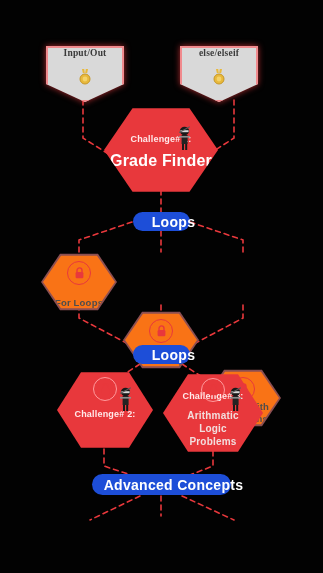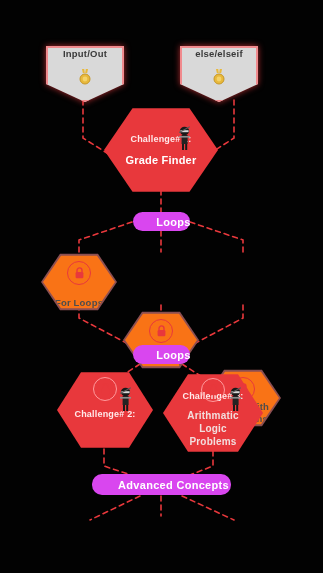--- a/index.html
+++ b/index.html
@@ -24,21 +24,21 @@
   .shield .sh-body{
     position:absolute;inset:0;
     background:#d9d9d9;
     border:2px solid #f08a8d;
     box-sizing:border-box;
     clip-path:polygon(0 0,100% 0,100% 68%,50% 100%,0 68%);
   }
   .shield .sh-label{
     position:absolute;top:2px;left:0;right:0;
     text-align:center;color:#3a3a3a;font-size:9.5px;font-weight:700;
-    letter-spacing:.2px;white-space:nowrap;overflow:hidden;
+    letter-spacing:.2px;white-space:nowrap;overflow:hidden;font-family:Liberation Serif, serif;
   }
   .shield .medal{
     position:absolute;left:50%;top:22px;transform:translateX(-50%);
     width:14px;height:18px;
   }
 
   
   .hex{
     position:relative;
     clip-path:polygon(25% 1.5%,75% 1.5%,100% 50%,75% 98.5%,25% 98.5%,0 50%);
@@ -57,38 +57,38 @@
   }
   .hex-inner-gray{
     position:absolute;left:2px;top:2px;right:2px;bottom:2px;
     clip-path:polygon(25% 1.5%,75% 1.5%,100% 50%,75% 98.5%,25% 98.5%,0 50%);
     background:#f97316;
     display:flex;flex-direction:column;align-items:center;justify-content:flex-end;
     text-align:center;
   }
 
   .ch-title{color:#ffe9ea;font-size:9px;font-weight:700;letter-spacing:.2px;line-height:12px;}
-  .ch-name{color:#ffffff;font-size:11px;font-weight:700;letter-spacing:.2px;line-height:13px;margin-top:9px;}
+  .ch-name{color:#ffffff;font-size:16px;font-weight:700;letter-spacing:.2px;line-height:13px;margin-top:9px;}
   .ch-name.two{font-size:10px;font-weight:600;margin-top:7px;color:#f2dddd;}
   .lock-title{color:#4d4d4d;font-size:9.5px;font-weight:600;line-height:12px;letter-spacing:.2px;}
 
   
   .lockbadge{position:absolute;left:50%;transform:translateX(-50%);top:8px;
     width:22px;height:22px;border-radius:50%;
     border:1.5px solid #e8383c;display:flex;align-items:center;justify-content:center;
     background:transparent;}
   .lockbadge.on-red{border-color:#ff9a9c;}
 
   
   .sprite{position:absolute;width:17px;height:26px;}
 
   
   .pill{
-    background:#d946ef;color:#fff;border-radius:11px;
-    font-size:11px;font-weight:700;letter-spacing:.3px;
+    background:#1d4ed8;color:#fff;border-radius:11px;
+    font-size:14px;font-weight:700;letter-spacing:.3px;
     display:flex;align-items:center;justify-content:center;
     box-sizing:border-box;white-space:nowrap;padding-left:24px;
   }
 </style>
 </head>
 <body>
 
 <div id="stage">
 
   <svg id="links" viewBox="0 0 323 573" xmlns="http://www.w3.org/2000/svg">
@@ -245,17 +245,17 @@
       <ellipse cx="8.5" cy="5" rx="4.6" ry="4.2" fill="#191919"></ellipse>
       <rect x="4.4" y="4.2" width="8.2" height="2" fill="#d8d8d8"></rect>
       <rect x="5.6" y="9" width="6" height="9" fill="#232323"></rect>
       <rect x="3" y="10" width="11" height="1.6" fill="#8e8e8e"></rect>
       <rect x="6" y="18" width="2" height="6" fill="#191919"></rect>
       <rect x="9.2" y="18" width="2" height="6" fill="#191919"></rect>
       <rect x="2.4" y="3" width="12" height="1.1" fill="#5a5a5a" transform="rotate(-28 8.5 3.5)"></rect>
     </svg>
   </div>
 
-  <div class="node pill" style="left:92px;top:474px;width:139px;height:21px;border-radius:10px;">
+  <div class="node pill" style="left:92px;top:474px;width:139px;height:21px;">
     <span>Advanced Concepts</span>
   </div>
 
 </div>
 
 </body></html>

